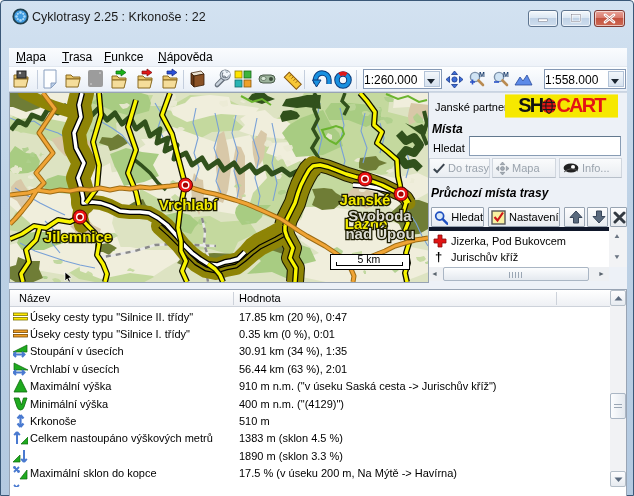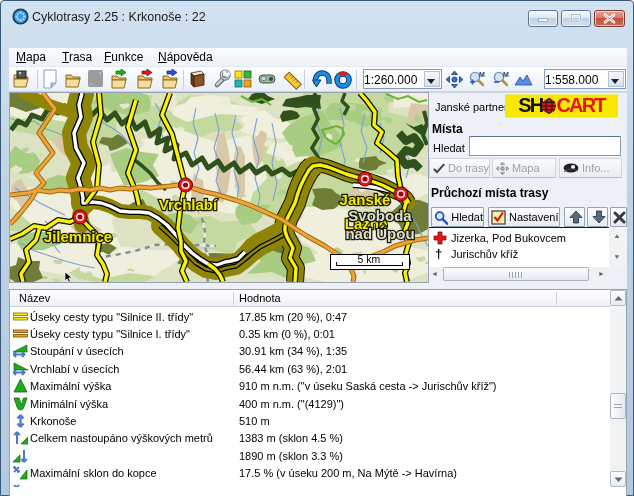--- a/index.html
+++ b/index.html
@@ -28,34 +28,34 @@
 .combo .ct { position:absolute; left:0; top:3px; }
 .combo .cb { position:absolute; right:1px; top:1px; bottom:1px; width:16px;
   background:linear-gradient(180deg,#f3f7fb,#d7e2ef); border:1px solid #b4c4d8; }
 .combo .ca { position:absolute; right:4px; top:7px; width:0; height:0;
   border-left:4px solid transparent; border-right:4px solid transparent; border-top:5px solid #1a242e; }
 #maparea { position:absolute; left:0; top:44px; width:420px; height:191px; border:1px solid #98a4b4; background:#c8dfa4; }
 #rightpanel { position:absolute; left:420px; top:44px; width:198px; height:191px; background:#edf1f7; border-top:1px solid #cfd8e4; font-size:11px; }
 #statspanel { position:absolute; left:0; top:241px; width:618px; height:233px; background:#fff; border:1px solid #98a4b4; }
 #tabbar { position:absolute; left:0; top:440px; width:618px; height:16px; background:#edf1f7; }
 .lbl { position:absolute; color:#000; }
-.bold { font-weight:bold; }
+.bold { font-weight:bold;font-style:italic; }
 #shocart { position:absolute; left:76px; top:2px; width:113px; height:22px; background:#f6e800;
   font-size:20px; font-weight:bold; text-align:center; line-height:21px; letter-spacing:-1.8px;
   transform:scaleY(1.05); }
 #searchbox { position:absolute; left:40px; top:43px; width:152px; height:20px; background:#fff;
   border:1px solid #889cb4; border-top-color:#62788e; }
 .pbtn { position:absolute; height:20px; white-space:nowrap; background:linear-gradient(180deg,#fafbfc,#e9edf2);
   border:1px solid #d0d6de; border-bottom-color:#b8c0ca; display:flex; align-items:center; gap:3px;
   padding-left:3px; font-size:11px; color:#9aa3ad; }
 .tbtn { position:absolute; height:20px; white-space:nowrap; background:linear-gradient(180deg,#fdfdfe,#e7ebf0);
   border:1px solid #98a4b2; border-radius:1px; display:flex; align-items:center; gap:3px;
   padding-left:2px; font-size:11px; color:#000; }
 #placelist { position:absolute; left:0; top:134px; width:180px; height:40px; background:#fff;
-  border-top:1px solid #0f172a; overflow:hidden;padding-left:42px; }
+  border-top:4px solid #0f172a; overflow:hidden;padding-left:42px; }
 #vscroll-list { position:absolute; left:180px; top:134px; width:18px; height:40px; background:#f2f3f5; }
 #vscroll-list .arr { position:absolute; left:4px; font-size:8px; color:#6a7482; transform:scaleY(0.8); }
 #hscroll-list { position:absolute; left:0; top:174px; width:180px; height:14px; background:#eef0f3; }
 .harr { position:absolute; top:3px; font-size:7px; color:#5a646e; }
 #hthumb { position:absolute; left:14px; top:0px; width:146px; height:14px;
   background:linear-gradient(180deg,#fcfdfe,#e4e9ef); border:1px solid #aab6c4; border-radius:2px; }
 #hthumb .grip { position:absolute; left:65px; top:4px; width:14px; height:6px;
   background:repeating-linear-gradient(90deg,#9aa6b4 0 1px,transparent 1px 3px); }
 #thead { position:absolute; left:0; top:0; width:616px; height:17px;
   background:linear-gradient(180deg,#ffffff,#eef0f4); border-bottom:1px solid #cdd2da;

